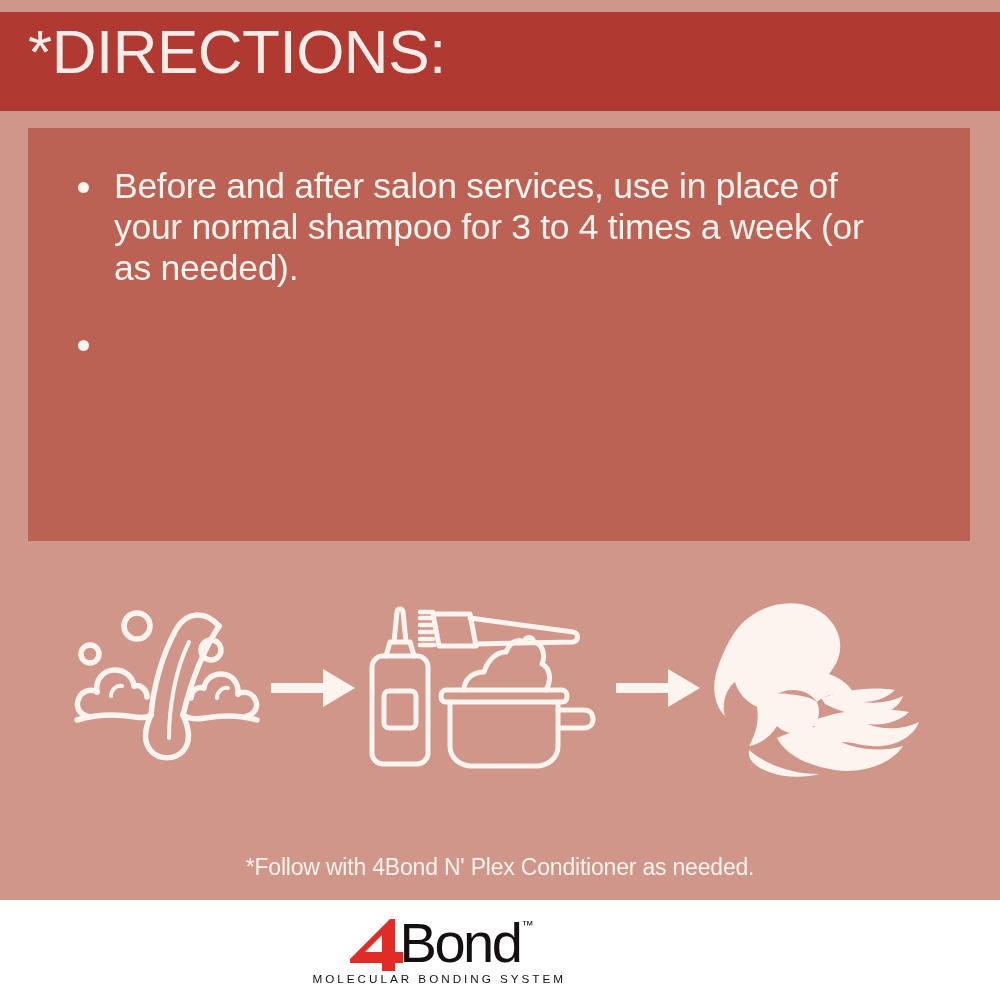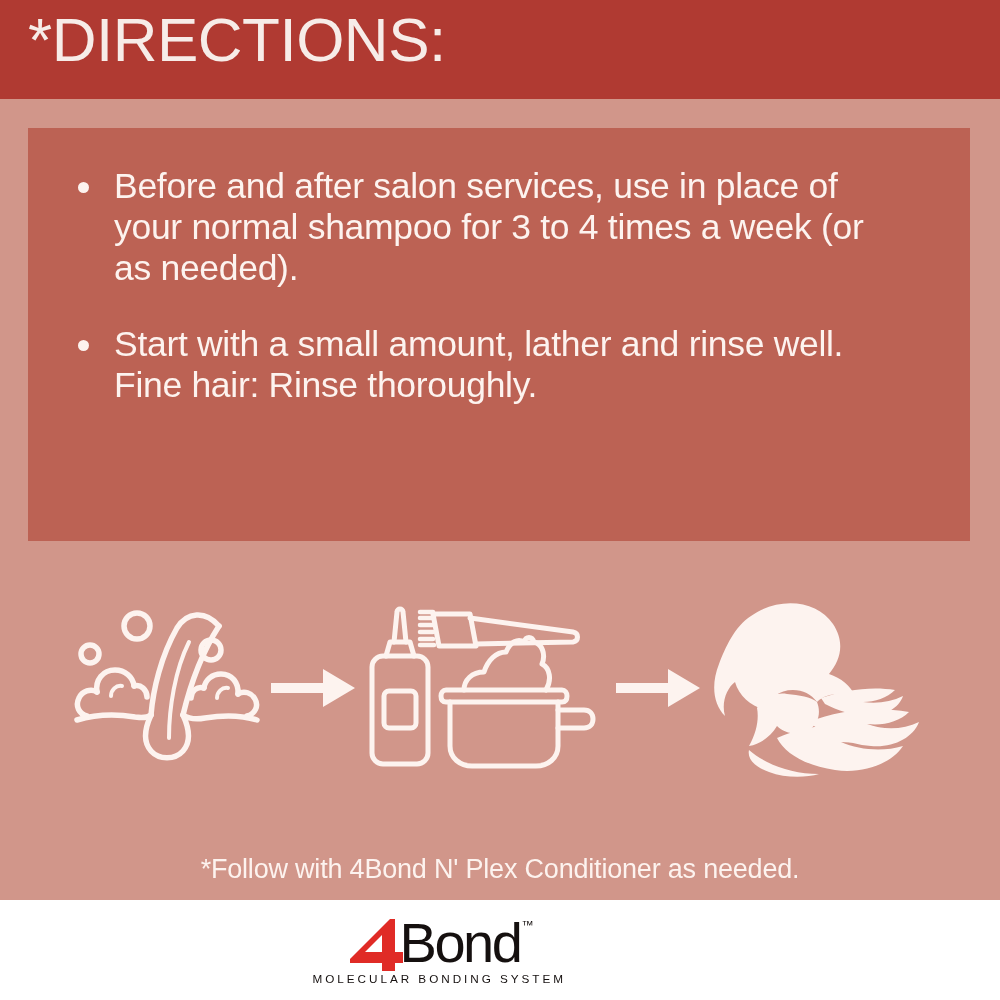--- a/index.html
+++ b/index.html
@@ -18,21 +18,21 @@
     width: 1000px;
     height: 1000px;
     background: #d1968a;
     overflow: hidden;
   }
 
   
   .header-bar {
     position: absolute;
     left: 0;
-    top: 0;
+    top: 12px;
     width: 1000px;
     height: 99px;
     background: #b03a32;
     box-sizing: border-box;
   }
   .header-title {
     position: absolute;
     left: 28px;
     top: 9px;
     font-size: 62px;
@@ -107,21 +107,21 @@
   .arrow-cell  { width: 95px; height: 60px; display:flex; align-items:center; justify-content:center; }
 
   
   .footnote {
     position: absolute;
     left: 0;
     top: 854px;
     width: 1000px;
     text-align: center;
     color: #fdf3ef;
-    font-size: 27px;
+    font-size: 23px;
     letter-spacing: -0.2px;
     font-family: "Liberation Sans", sans-serif;
     white-space: nowrap;
   }
 
   
   .footer-strip {
     position: absolute;
     left: 0;
     top: 900px;
@@ -187,21 +187,20 @@
   </div>
 
   <div class="panel">
     <ul class="bullet-list">
       <li class="bullet-item">
         <span class="bullet-dot"></span>
         <span class="bullet-text">Before and after salon services, use in place of your normal shampoo for 3 to 4 times a week (or as needed).</span>
       </li>
       <li class="bullet-item">
         <span class="bullet-dot"></span>
-        <span class="bullet-text">Start with a small amount, lather and rinse well. Fine hair: Rinse thoroughly.</span>
       </li>
     </ul>
   </div>
 
   <div class="icon-row">
 
     <div class="icon-cell icon-foam">
       <svg width="200" height="180" viewBox="0 0 200 180">
         <g fill="none" stroke="#fdf3ef" stroke-width="5.5" stroke-linecap="round" stroke-linejoin="round">
 

